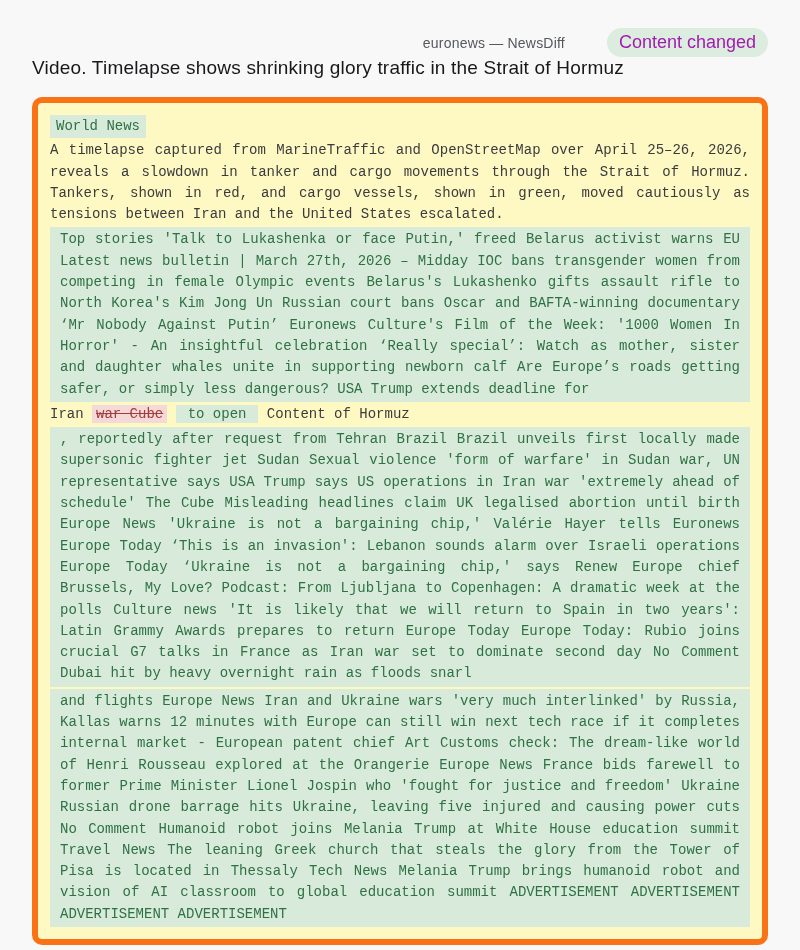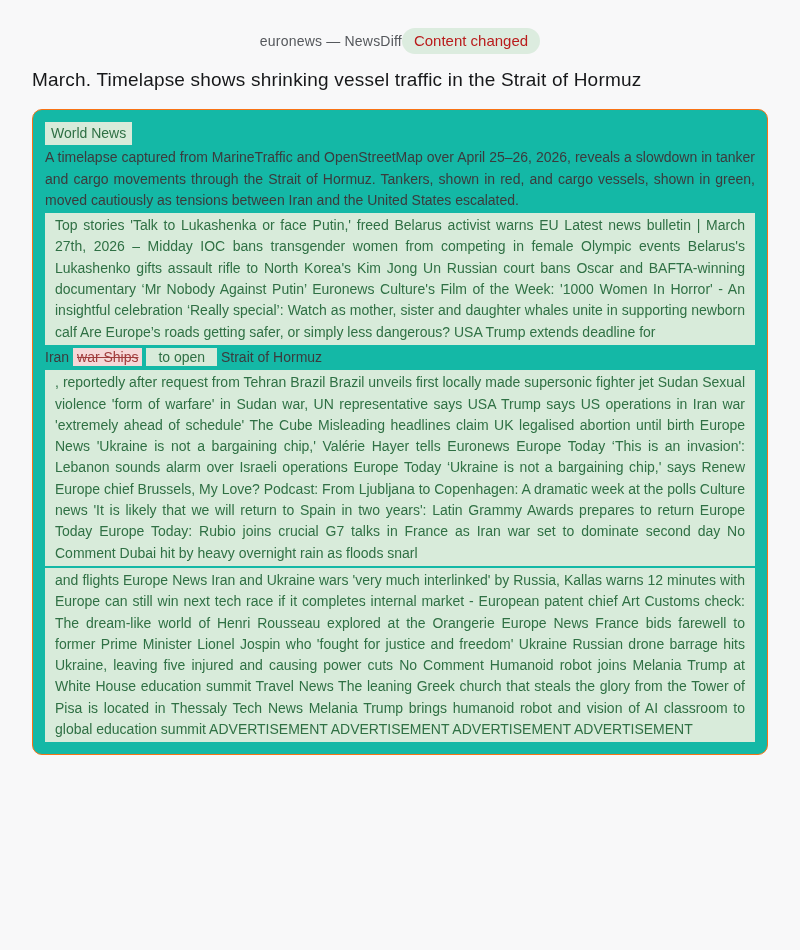--- a/index.html
+++ b/index.html
@@ -8,52 +8,53 @@
     width: 800px;
     height: 950px;
     background: #f8f8f9;
     font-family: "Liberation Sans", "DejaVu Sans", sans-serif;
     color: #3b3b3d;
   }
   .wrap { padding: 28px 32px; }
 
   .topbar {
     display: flex;
-    justify-content: center;
+    justify-content: flex-end;
     align-items: center;
-    margin-bottom: 15px;
+    gap: 42px;
   }
   .site-label {
     font-size: 14px;
     color: #55585c;
     letter-spacing: .2px;
   }
   .badge {
     background: #dcecdf;
-    color: #b91c1c;
-    font-size: 15px;
+    color: #a21caf;
+    font-size: 18px;
     line-height: 1;
     padding: 5px 12px 6px;
     border-radius: 999px;
     white-space: nowrap;
   }
 
   .title {
     font-size: 19px;
     font-weight: 400;
     color: #17181a;
     letter-spacing: .2px;
     margin: 0 0 18px;
   }
 
   .card {
-    background: #14b8a6;
-    border: 1px solid #f97316;
+    background: #fef9c3;
+    border: 6px solid #f97316;
     border-radius: 10px;
     padding: 12px;
+    font-family: Liberation Mono, monospace;
   }
 
   .seg {
     font-size: 14px;
     line-height: 21.3px;
     text-align: justify;
     margin: 0 0 2px;
   }
   .seg:last-child { margin-bottom: 0; }
   .chip-line, .mixed, .plain-short { text-align: left; }
@@ -87,37 +88,37 @@
 </head>
 <body>
 
 <div class="wrap">
 
   <div class="topbar">
     <div class="site-label">euronews — NewsDiff</div>
     <div class="badge">Content changed</div>
   </div>
 
-  <h1 class="title">March. Timelapse shows shrinking vessel traffic in the Strait of Hormuz</h1>
+  <h1 class="title">Video. Timelapse shows shrinking glory traffic in the Strait of Hormuz</h1>
 
   <div class="card">
 
     <div class="seg chip-line">
       <span class="chip ins-tone">World News</span>
     </div>
 
     <div class="seg">A timelapse captured from MarineTraffic and OpenStreetMap over April 25–26, 2026, reveals a slowdown in tanker and cargo movements through the Strait of Hormuz. Tankers, shown in red, and cargo vessels, shown in green, moved cautiously as tensions between Iran and the United States escalated.</div>
 
     <div class="seg ins-block ins-tone">Top stories 'Talk to Lukashenka or face Putin,' freed Belarus activist warns EU Latest news bulletin | March 27th, 2026 – Midday IOC bans transgender women from competing in female Olympic events Belarus's Lukashenko gifts assault rifle to North Korea's Kim Jong Un Russian court bans Oscar and BAFTA-winning documentary ‘Mr Nobody Against Putin’ Euronews Culture's Film of the Week: '1000 Women In Horror' - An insightful celebration ‘Really special’: Watch as mother, sister and daughter whales unite in supporting newborn calf Are Europe’s roads getting safer, or simply less dangerous? USA Trump extends deadline for</div>
 
     <div class="seg mixed">
       <span class="plain-inline">Iran</span>
-      <del class="del">war Ships</del>
+      <del class="del">war Cube</del>
       <span class="ins-inline ins-tone">to open</span>
-      <span class="plain-inline">Strait of Hormuz</span>
+      <span class="plain-inline">Content of Hormuz</span>
     </div>
 
     <div class="seg ins-block ins-tone">, reportedly after request from Tehran Brazil Brazil unveils first locally made supersonic fighter jet Sudan Sexual violence 'form of warfare' in Sudan war, UN representative says USA Trump says US operations in Iran war 'extremely ahead of schedule' The Cube Misleading headlines claim UK legalised abortion until birth Europe News 'Ukraine is not a bargaining chip,' Valérie Hayer tells Euronews Europe Today ‘This is an invasion': Lebanon sounds alarm over Israeli operations Europe Today ‘Ukraine is not a bargaining chip,' says Renew Europe chief Brussels, My Love? Podcast: From Ljubljana to Copenhagen: A dramatic week at the polls Culture news 'It is likely that we will return to Spain in two years': Latin Grammy Awards prepares to return Europe Today Europe Today: Rubio joins crucial G7 talks in France as Iran war set to dominate second day No Comment Dubai hit by heavy overnight rain as floods snarl</div>
 
 
     <div class="seg ins-block ins-tone">and flights Europe News Iran and Ukraine wars 'very much interlinked' by Russia, Kallas warns 12 minutes with Europe can still win next tech race if it completes internal market - European patent chief Art Customs check: The dream-like world of Henri Rousseau explored at the Orangerie Europe News France bids farewell to former Prime Minister Lionel Jospin who 'fought for justice and freedom' Ukraine Russian drone barrage hits Ukraine, leaving five injured and causing power cuts No Comment Humanoid robot joins Melania Trump at White House education summit Travel News The leaning Greek church that steals the glory from the Tower of Pisa is located in Thessaly Tech News Melania Trump brings humanoid robot and vision of AI classroom to global education summit ADVERTISEMENT ADVERTISEMENT ADVERTISEMENT ADVERTISEMENT</div>
 
   </div>
 
 

